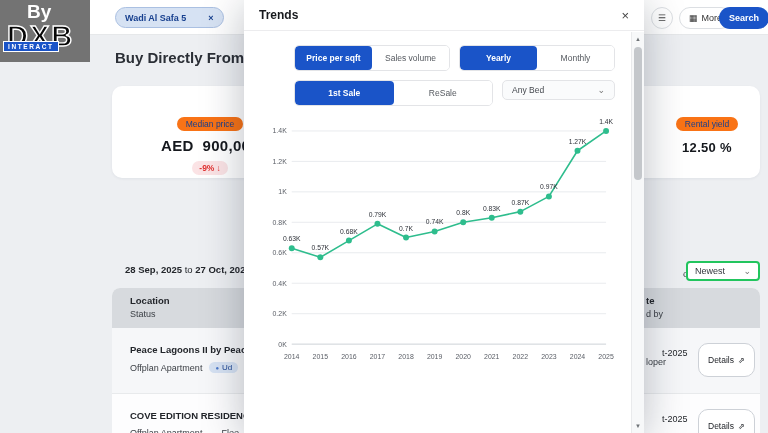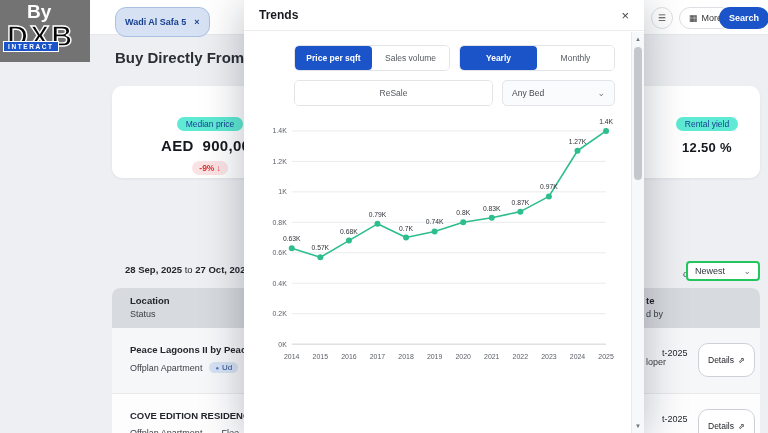--- a/index.html
+++ b/index.html
@@ -2,23 +2,23 @@
 <html><head>
 <meta charset="utf-8">
 <style>
   *{margin:0;padding:0;box-sizing:border-box;}
   body{width:768px;height:433px;position:relative;overflow:hidden;
        font-family:"Liberation Sans",sans-serif;background:#edeff2;color:#222;}
 
   
   .topbar{position:absolute;top:0;left:0;right:0;height:35px;background:#fff;
           border-bottom:1px solid #e6e8ea;}
-  .loc-chip{position:absolute;left:115px;top:7px;height:30px;padding:0 9px;
+  .loc-chip{position:absolute;left:115px;top:7px;height:21px;padding:0 9px;
             background:#d6e2f3;border:1px solid #aac0e2;border-radius:11px;
-            display:flex;align-items:center;gap:8px;font-size:9px;font-weight:bold;
+            display:flex;align-items:center;gap:22px;font-size:9px;font-weight:bold;
             color:#17408f;cursor:pointer;}
   .chip-x{font-size:9px;color:#17408f;}
   .icon-btn{position:absolute;left:651px;top:7px;width:22px;height:22px;border-radius:50%;
             border:1px solid #dcdfe3;background:#fff;display:flex;align-items:center;
             justify-content:center;font-size:9px;color:#444;cursor:pointer;}
   .more-btn{position:absolute;left:679px;top:7px;height:22px;padding:0 9px;border-radius:11px;
             border:1px solid #dcdfe3;background:#fff;display:flex;align-items:center;gap:4px;
             font-size:9px;color:#333;cursor:pointer;font-family:inherit;}
   .search-btn{position:absolute;left:719px;top:7px;height:22px;padding:0 10px;border-radius:11px;
             border:none;background:#1a54c8;color:#fff;font-size:9px;font-weight:bold;
@@ -31,21 +31,21 @@
             letter-spacing:2px;color:#070707;-webkit-text-stroke:1.4px #fff;}
   .logo-interact{position:absolute;left:3px;top:41px;background:#1a54c8;border:1px solid #fff;
             color:#fff;font-size:6.5px;font-weight:bold;letter-spacing:1.6px;padding:1px 4px;}
 
   
   .heading{position:absolute;left:115px;top:49px;font-size:15px;font-weight:bold;color:#2b2f36;}
   .stats-card{position:absolute;left:112px;top:86px;width:648px;height:92px;background:#fff;
               border-radius:10px;box-shadow:0 1px 3px rgba(20,30,60,.06);}
   .stat-left{position:absolute;left:28px;top:13px;width:140px;text-align:center;}
   .stat-right{position:absolute;left:540px;top:13px;width:110px;text-align:center;}
-  .pill-blue{display:inline-block;background:#5eead4;color:#17408f;font-size:8.5px;
+  .pill-blue{display:inline-block;background:#f97316;color:#17408f;font-size:8.5px;
              padding:2px 9px;border-radius:9px;margin-top:18px;}
   .stat-value{margin-top:6px;font-size:15px;font-weight:bold;color:#15181d;letter-spacing:.3px;white-space:pre;}
   .stat-value.sm{font-size:13px;margin-top:9px;}
   .pill-red{display:inline-flex;align-items:center;gap:2px;background:#fbe3e5;color:#e03131;
             font-size:8.5px;font-weight:bold;padding:2px 7px;border-radius:9px;margin-top:7px;}
 
   .date-row{position:absolute;left:125px;top:264px;font-size:9.5px;color:#23262b;}
   .orderby-label{position:absolute;left:647px;top:268px;font-size:9.5px;color:#33373d;margin-left:36px;}
   .orderby-select{position:absolute;left:686px;top:261px;width:74px;height:20px;background:#fff;
             border:2px solid #22c55e;border-radius:4px;display:flex;align-items:center;
@@ -85,21 +85,21 @@
   .close-btn{border:none;background:none;font-size:13px;color:#444;cursor:pointer;
          font-family:inherit;line-height:1;}
   .modal-body{position:absolute;top:32px;left:0;right:13px;bottom:0;padding:13px 16px 0 18px;}
   .frow{display:flex;gap:9px;margin-bottom:9px;margin-left:32px;}
   .bgroup{flex:1;display:flex;border:1px solid #e3e4e7;border-radius:5px;overflow:hidden;background:#fff;}
   .bgroup.sale{flex:2.12;}
   .fbtn{flex:1;height:24px;border:none;background:#fff;font-size:8.5px;color:#55595f;
         cursor:pointer;font-family:inherit;}
   .fbtn.active{background:#1a54c8;color:#fff;font-weight:bold;border-radius:4px;}
   .bed-select{flex:1;border:1px solid #e3e4e7;border-radius:5px;display:flex;align-items:center;
-        justify-content:space-between;padding:0 9px;font-size:8.5px;color:#45494f;height:26px;
+        justify-content:space-between;padding:0 9px;font-size:8.5px;color:#45494f;height:20px;
         background:#fafbfc;cursor:pointer;}
   .chart-svg{width:100%;height:254px;margin-top:4px;display:block;}
   .tick{font-size:7px;fill:#5a5e66;}
   .pt-label{font-size:6.8px;fill:#2d3138;}
 
   
   .scrollbar{position:absolute;top:32px;right:0;bottom:0;width:13px;background:#f7f8f9;
         border-left:1px solid #e9eaec;}
   .sb-arrow{position:absolute;left:0;width:100%;height:12px;font-size:6px;color:#6f7377;
         text-align:center;line-height:12px;cursor:pointer;}
@@ -217,20 +217,21 @@
         <button class="fbtn">Sales volume</button>
       </div>
       <div class="bgroup">
         <button class="fbtn active">Yearly</button>
         <button class="fbtn">Monthly</button>
       </div>
     </div>
 
     <div class="frow">
       <div class="bgroup sale">
+        <button class="fbtn active">1st Sale</button>
         <button class="fbtn">ReSale</button>
       </div>
       <div class="bed-select">
         <span>Any Bed</span>
         <span class="chev">⌄</span>
       </div>
     </div>
 
     <svg id="chart" class="chart-svg" viewBox="0 0 356 254">
         <line x1="30" x2="347" y1="230" y2="230" stroke="#ccd1d7" stroke-width="1"></line>

